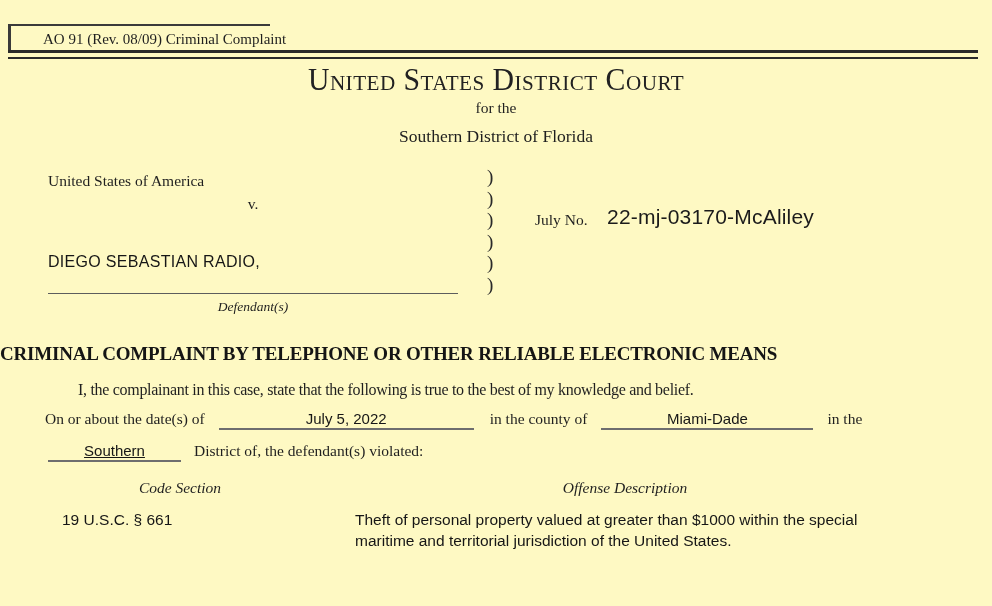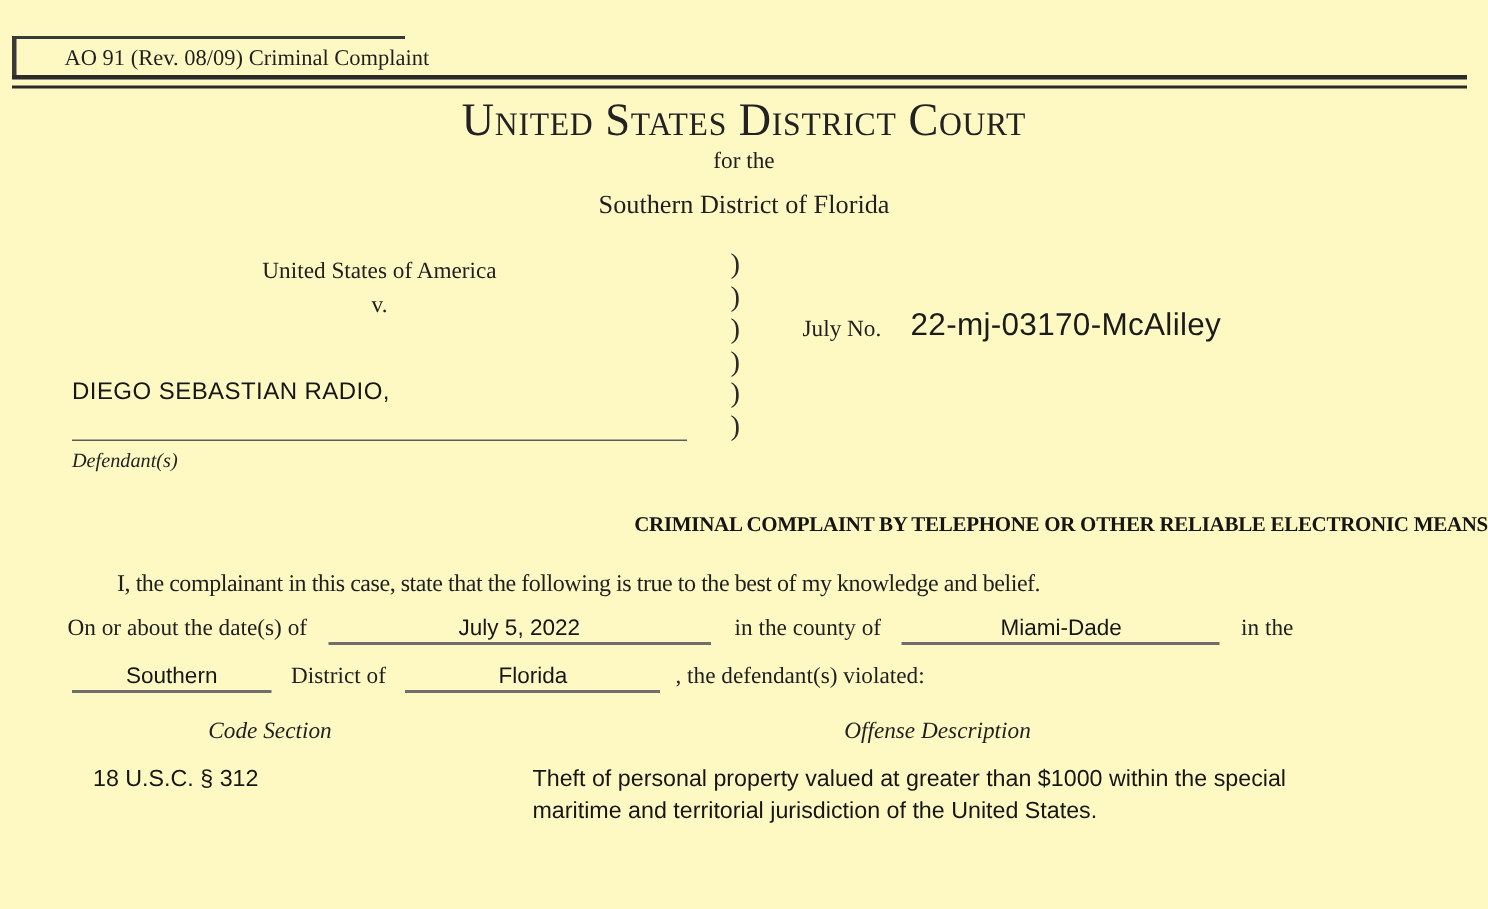--- a/index.html
+++ b/index.html
@@ -37,65 +37,65 @@
   }
   .for-the{
     position:absolute;left:0;top:99px;width:992px;
     text-align:center;font-size:15.5px;
   }
   .district-name{
     position:absolute;left:0;top:126px;width:992px;
     text-align:center;font-size:17.5px;
   }
   
-  .plaintiff{position:absolute;left:48px;top:172px;width:410px;text-align:center;font-size:15.5px;}
+  .plaintiff{position:absolute;left:48px;top:172px;width:410px;font-size:15.5px;}
   .versus{position:absolute;left:48px;top:195px;width:410px;text-align:center;font-size:15.5px;}
   .defendant{
     position:absolute;left:48px;top:253px;width:410px;text-align:left;
     font-family:"Liberation Sans", sans-serif;font-size:16px;color:#161616;
     letter-spacing:.3px;
   }
   .caption-underline{position:absolute;left:48px;top:293px;width:410px;height:0;border-top:1.5px solid #5d5d5d;}
   .defendant-label{
-    position:absolute;left:48px;top:299px;width:410px;
+    position:absolute;left:48px;top:299px;width:410px;text-align:center;
     font-style:italic;font-size:13.5px;
   }
   .paren-col{
     position:absolute;left:487px;top:166px;
     font-size:19px;line-height:21.5px;color:#2a2a2a;
   }
   .paren-col span{display:block;}
   .case-label{position:absolute;left:535px;top:211px;font-size:15.5px;}
   .case-value{
     position:absolute;left:607px;top:205px;
     font-family:"Liberation Sans", sans-serif;
     font-size:21px;color:#1b1b1b;letter-spacing:.2px;
   }
   .complaint-title{
-    position:absolute;left:0;top:343px;width:992px;text-align:right;
-    font-weight:bold;font-size:14px;letter-spacing:-.2px;
+    position:absolute;left:0;top:343px;width:992px;text-align:left;
+    font-weight:bold;font-size:19px;letter-spacing:-.2px;
     color:#151515;
   }
   .statement{
     position:absolute;left:78px;top:381px;
     font-size:16px;letter-spacing:-.3px;
   }
   .fill-line{display:flex;align-items:flex-start;position:absolute;font-size:15.5px;white-space:nowrap;}
   .line1{left:45px;top:410px;}
   .line2{left:48px;top:442px;}
   .blank{
     display:inline-block;text-align:center;
     border-bottom:2px solid #6e6e6e;
     font-family:"Liberation Sans", sans-serif;
     font-size:15px;color:#161616;
     padding-bottom:1px;
   }
   .blank.date{width:255px;margin-left:14px;}
   .blank.county{width:212px;margin:0 14px;}
-  .blank.district{width:133px;margin-right:13px;}
+  .blank.district{width:133px;margin-right:13px;text-decoration:underline;}
   .blank.state{width:170px;margin:0 10px 0 13px;}
   .line1 .lbl{margin-left:16px;}
   .col-header{
     position:absolute;top:479px;
     font-style:italic;font-size:15.5px;text-align:center;
   }
   .col-header.code{left:90px;width:180px;}
   .col-header.desc{left:480px;width:290px;}
   .code-value{
     position:absolute;left:62px;top:511px;
@@ -148,23 +148,22 @@
     <span>On or about the date(s) of</span>
     <span class="blank date">July 5, 2022</span>
     <span class="lbl">in the county of</span>
     <span class="blank county">Miami-Dade</span>
     <span>in the</span>
   </div>
 
   <div class="fill-line line2">
     <span class="blank district">Southern</span>
     <span>District of</span>
-    <span class="blank state">Florida</span>
     <span>, the defendant(s) violated:</span>
   </div>
 
   <div class="col-header desc">Offense Description</div>
   <div class="col-header code">Code Section</div>
 
-  <div class="code-value">18 U.S.C. § 312</div>
+  <div class="code-value">19 U.S.C. § 661</div>
   <div class="desc-value">Theft of personal property valued at greater than $1000 within the special maritime and territorial jurisdiction of the United States.</div>
 
 </div>
 
 </body></html>

